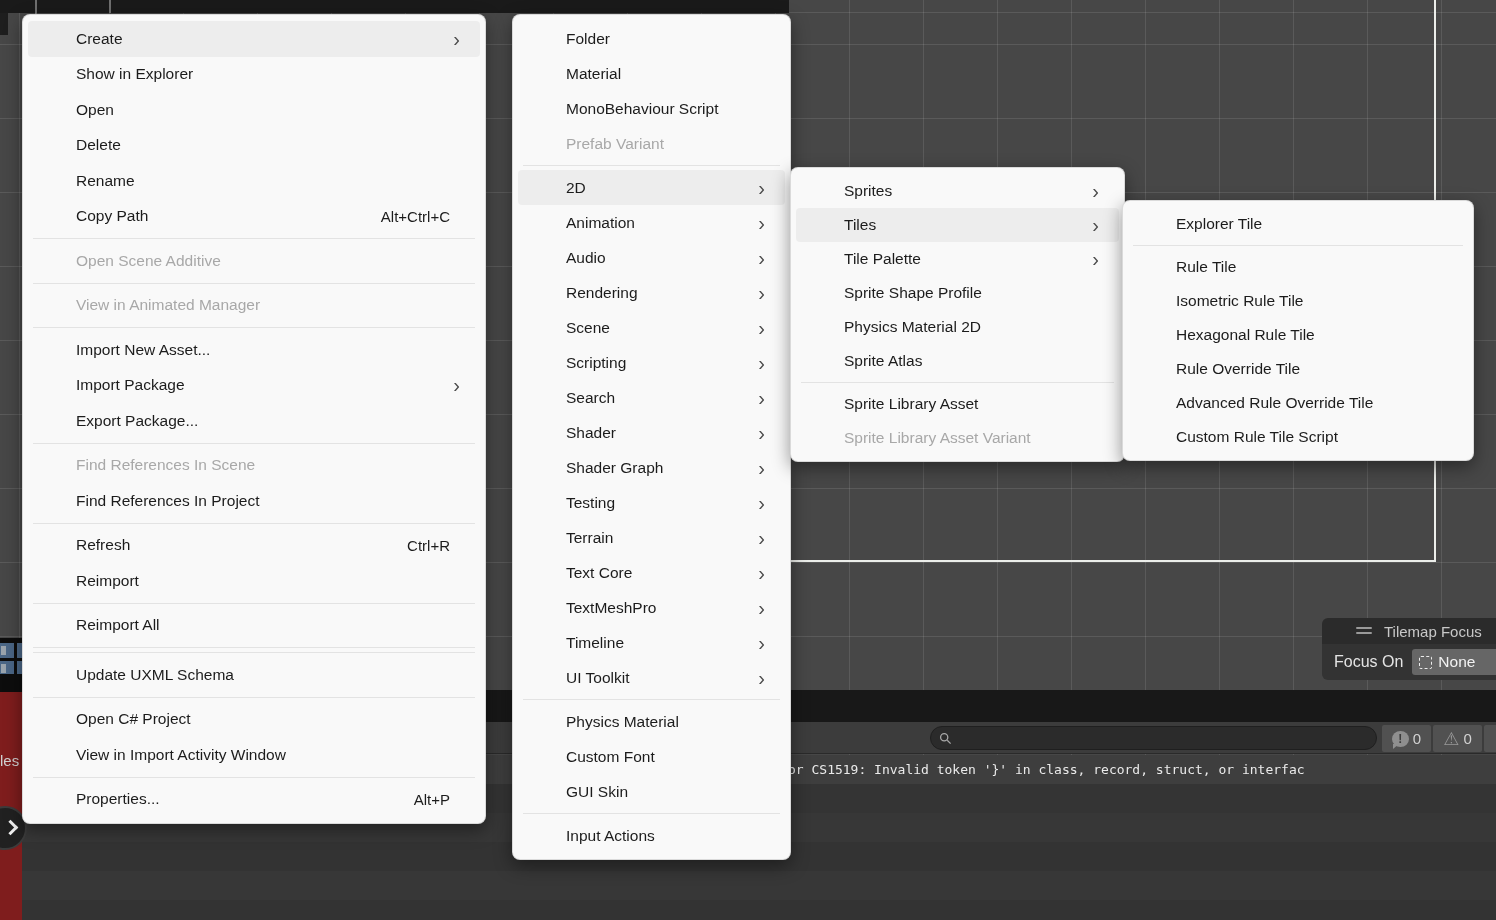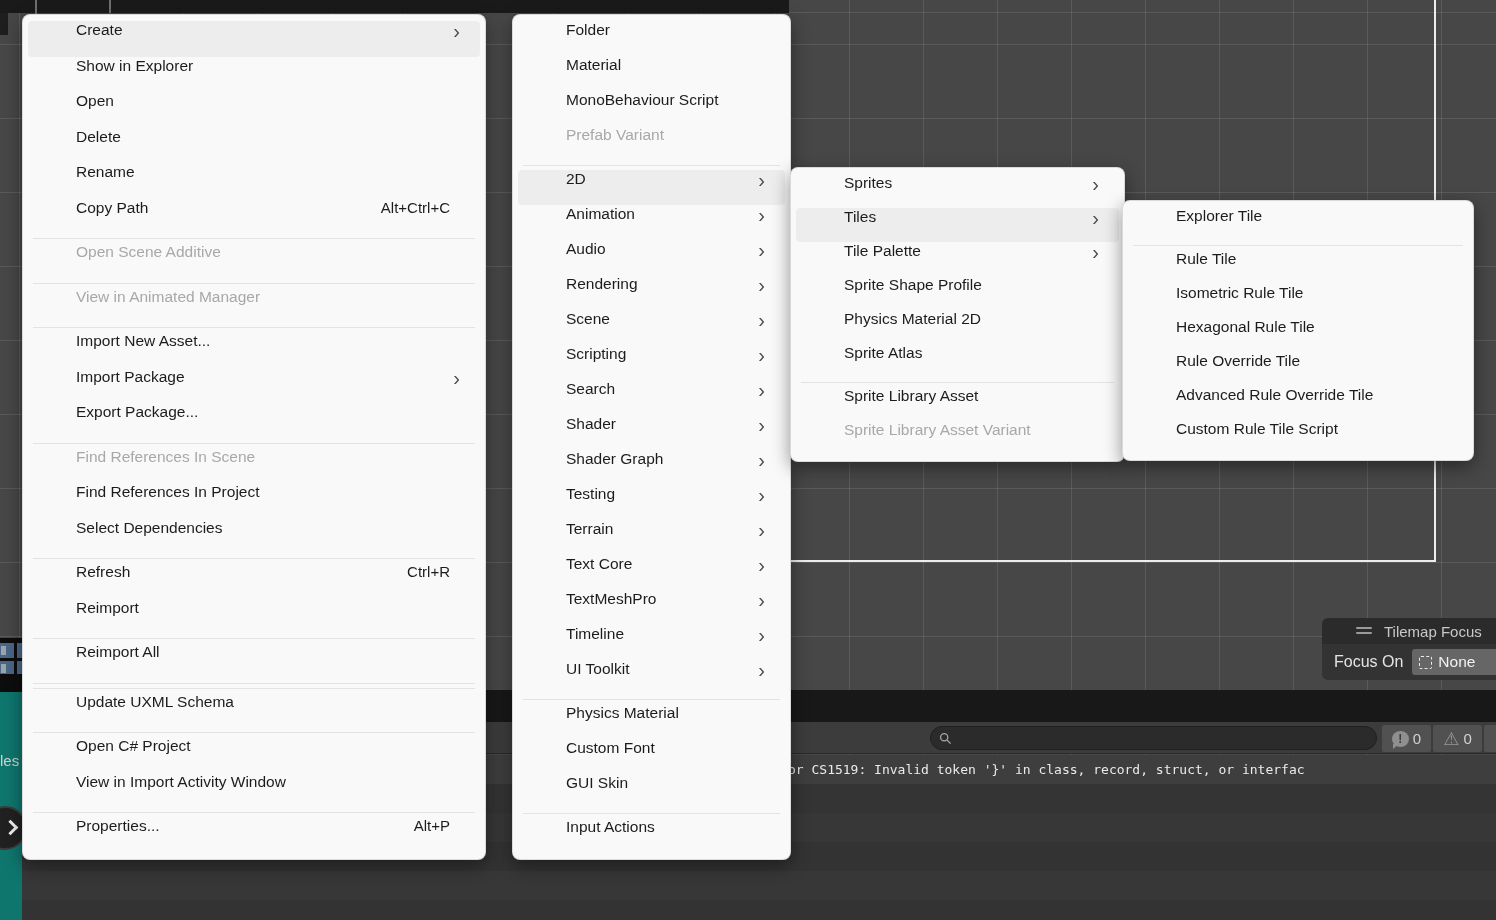--- a/index.html
+++ b/index.html
@@ -22,21 +22,21 @@
   .top-tile-band .notch { position:absolute; top:0; width:2px; height:13px; background:#6f6f6f; }
   .top-tile-band .n1 { left:35px; } .top-tile-band .n2 { left:109px; }
   .corner-tile { position:absolute; left:0; top:13px; width:8px; height:22px; background:#1e1e1e; z-index:2; }
 
   
   .sel-block { position:absolute; left:0; top:638px; width:22px; height:54px; background:#0d0d0d; z-index:5; }
   .sel-row { position:absolute; left:0; width:22px; background:#4b6787; }
   .sel-row.r1 { top:5px; height:15px; } .sel-row.r2 { top:23px; height:13px; }
   .sel-row::before { content:""; position:absolute; left:1px; top:3px; width:5px; height:9px; background:#9aa4ad; }
   .sel-row::after { content:""; position:absolute; left:14px; top:0; bottom:0; width:3px; background:#0d0d0d; }
-  .project-sliver { position:absolute; left:0; top:692px; width:22px; height:228px; background:#0f766e; z-index:5; }
+  .project-sliver { position:absolute; left:0; top:692px; width:22px; height:228px; background:#7f1d1d; z-index:5; }
   .clip-label { position:absolute; left:0; top:60px; color:#d2d2d2; font-size:15px; white-space:nowrap; }
   .expand-circle { position:absolute; left:-17px; top:114px; width:44px; height:44px; border-radius:50%;
     background:#212121; border:2px solid #3c3c3c; }
   .expand-circle .arr { position:absolute; left:20px; top:14px; width:11px; height:11px;
     border-top:3.5px solid #f2f2f2; border-right:3.5px solid #f2f2f2; transform:rotate(45deg); }
 
   
   .tm-overlay { position:absolute; left:1322px; top:618px; width:200px; z-index:6; font-size:15px; }
   .tm-head { height:26px; background:#2b2b2b; border-radius:6px 0 0 0; display:flex; align-items:center; justify-content:flex-start; padding-left:34px; color:#c8c8c8; }
   .tm-handle { position:relative; width:16px; height:8px; margin-right:12px; }
@@ -68,21 +68,21 @@
   .log-text { position:relative; margin-left:788px; font-family:"DejaVu Sans Mono","Liberation Mono",monospace;
     font-size:13px; color:#eaeaea; white-space:pre; }
 
   
   .menu { position:absolute; background:#f9f9f9; border:1px solid rgba(0,0,0,.12); border-radius:8px;
     padding:6px 0; box-shadow:0 6px 18px rgba(0,0,0,.42); }
   .menu-0 { left:22px;  top:14px;  width:464px; z-index:10; }
   .menu-1 { left:512px; top:14px;  width:279px; z-index:11; }
   .menu-2 { left:790px; top:167px; width:335px; z-index:12; }
   .menu-3 { left:1122px;top:200px; width:352px; z-index:13; }
-  .mi { display:flex; height:35px; margin:0 5px; padding-right:20px;
+  .mi { display:flex; align-items:center; height:35px; margin:0 5px; padding-right:20px;
     border-radius:4px; font-size:15.5px; color:#1c1c1c;gap:36px; }
   .menu-0 .mi { height:35.5px; }
   .menu-2 .mi, .menu-3 .mi { height:34px; }
   .mi .lbl { margin-left:48px; flex:1; white-space:nowrap; }
   .mi .sc { margin-left:24px; margin-right:10px; font-size:15px; color:#1c1c1c; white-space:nowrap; }
   .mi .chev { width:14px; text-align:right; font-size:20px; line-height:1; color:#4c4c4c; }
   .mi.hl { background:#ededed; }
   .mi.dis .lbl { color:#a8a8a8; }
   .sep { height:1px; background:#e3e3e3; margin:4px 10px; }
 </style>
@@ -202,23 +202,20 @@
       <div class="mi">
         <span class="lbl">Export Package...</span>
       </div>
       <div class="sep"></div>
       <div class="mi dis">
         <span class="lbl">Find References In Scene</span>
       </div>
       <div class="mi">
         <span class="lbl">Find References In Project</span>
       </div>
-      <div class="mi">
-        <span class="lbl">Select Dependencies</span>
-      </div>
       <div class="sep"></div>
       <div class="mi">
         <span class="lbl">Refresh</span>
         <span class="sc">Ctrl+R</span>
       </div>
       <div class="mi">
         <span class="lbl">Reimport</span>
       </div>
       <div class="sep"></div>
       <div class="mi">

